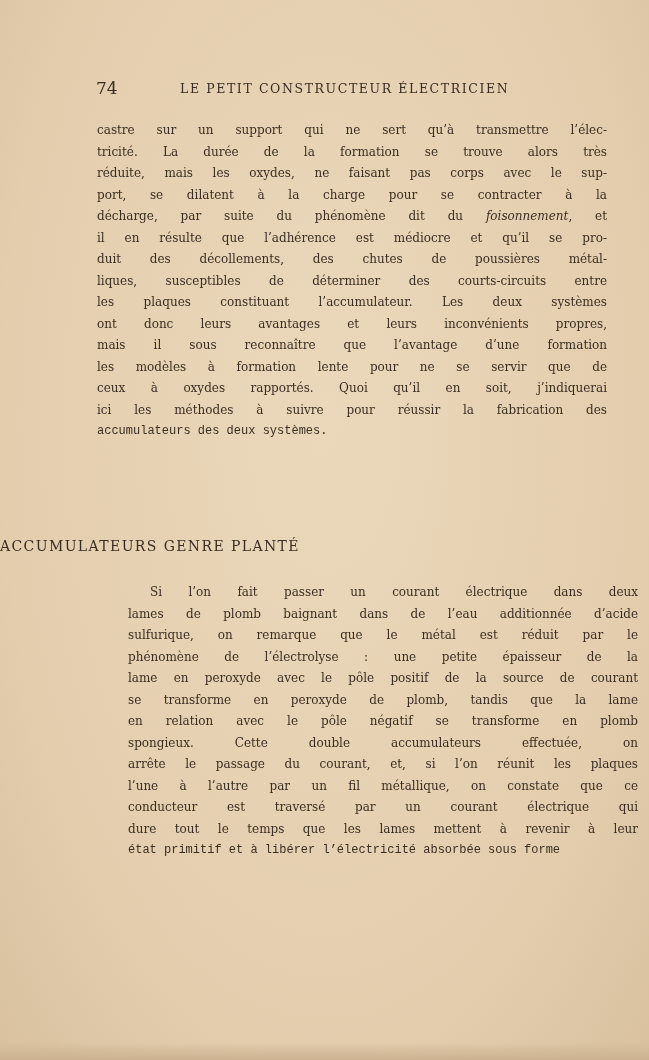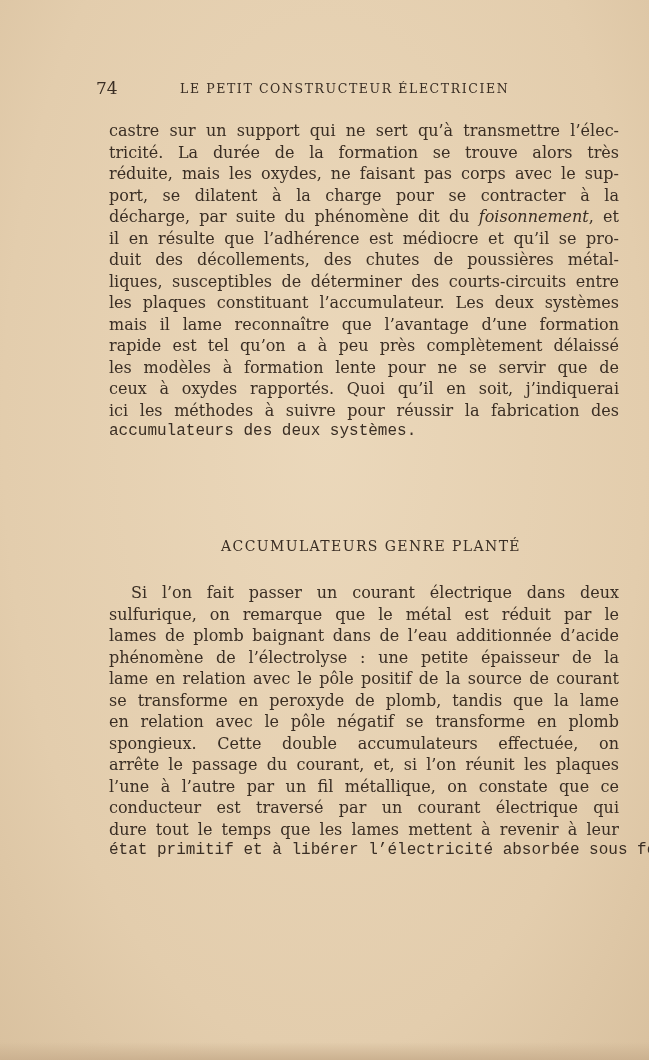--- a/index.html
+++ b/index.html
@@ -7,62 +7,62 @@
     width:649px; height:1060px; overflow:hidden;
     background:#e6d2b4;
     background-image: radial-gradient(ellipse at 50% 40%, #ebd8bb 0%, #e3cdad 70%, #d9c19f 100%);
     font-family:"DejaVu Serif", serif;
     color:#3a2e24;
     position:relative;
   }
   .header { position:absolute; top:78px; left:96px; width:440px; height:22px; }
   .page-num { position:absolute; left:0; top:0; font-size:17px; }
   .running-title { position:absolute; left:84px; top:3px; font-size:12.5px; letter-spacing:1.6px; }
-  .para { position:absolute; left:109px; width:510px; font-size:16px; line-height:21.5px; text-align:justify; }
+  .para { position:absolute; left:97px; width:510px; font-size:12px; line-height:21.5px; text-align:justify; }
   .para .line { display:block; white-space:nowrap; text-align-last:justify; height:21.5px; }
   .para .line.last { text-align-last:left;font-family:Liberation Mono, monospace; }
   .p1 { top:120px; }
-  .section-title { position:absolute; top:538px; left:0; width:521px; text-align:right; font-size:14px; letter-spacing:1.4px; }
-  .p2 { top:582px; }
+  .section-title { position:absolute; top:538px; left:0; width:521px; text-align:left; font-size:14px; letter-spacing:1.4px; }
+  .p2 { top:582px;margin-left:31px; }
   .bottom-edge { position:absolute; left:0; bottom:0; width:649px; height:18px; background:linear-gradient(#e3cdad00, #cbb190); }
 </style>
 </head>
 <body>
 
 <div class="header">
   <span class="page-num">74</span>
   <span class="running-title">LE PETIT CONSTRUCTEUR ÉLECTRICIEN</span>
 </div>
 
 <div class="para p1" id="p1">
     <span class="line">castre sur un support qui ne sert qu’à transmettre l’élec-</span>
     <span class="line">tricité. La durée de la formation se trouve alors très</span>
     <span class="line">réduite, mais les oxydes, ne faisant pas corps avec le sup-</span>
     <span class="line">port, se dilatent à la charge pour se contracter à la</span>
     <span class="line">décharge, par suite du phénomène dit du <em>foisonnement</em>, et</span>
     <span class="line">il en résulte que l’adhérence est médiocre et qu’il se pro-</span>
     <span class="line">duit des décollements, des chutes de poussières métal-</span>
     <span class="line">liques, susceptibles de déterminer des courts-circuits entre</span>
     <span class="line">les plaques constituant l’accumulateur. Les deux systèmes</span>
-    <span class="line">mais il lame reconnaître que l’avantage d’une formation</span>
-    <span class="line">rapide est tel qu’on a à peu près complètement délaissé</span>
+    <span class="line">ont donc leurs avantages et leurs inconvénients propres,</span>
+    <span class="line">mais il sous reconnaître que l’avantage d’une formation</span>
     <span class="line">les modèles à formation lente pour ne se servir que de</span>
     <span class="line">ceux à oxydes rapportés. Quoi qu’il en soit, j’indiquerai</span>
     <span class="line">ici les méthodes à suivre pour réussir la fabrication des</span>
     <span class="line last">accumulateurs des deux systèmes.</span>
   </div>
 
 <div class="section-title">ACCUMULATEURS GENRE PLANTÉ</div>
 
 <div class="para p2" id="p2">
     <span class="line" style="padding-left: 22px;">Si l’on fait passer un courant électrique dans deux</span>
+    <span class="line">lames de plomb baignant dans de l’eau additionnée d’acide</span>
     <span class="line">sulfurique, on remarque que le métal est réduit par le</span>
-    <span class="line">lames de plomb baignant dans de l’eau additionnée d’acide</span>
     <span class="line">phénomène de l’électrolyse : une petite épaisseur de la</span>
-    <span class="line">lame en relation avec le pôle positif de la source de courant</span>
+    <span class="line">lame en peroxyde avec le pôle positif de la source de courant</span>
     <span class="line">se transforme en peroxyde de plomb, tandis que la lame</span>
     <span class="line">en relation avec le pôle négatif se transforme en plomb</span>
     <span class="line">spongieux. Cette double accumulateurs effectuée, on</span>
     <span class="line">arrête le passage du courant, et, si l’on réunit les plaques</span>
     <span class="line">l’une à l’autre par un fil métallique, on constate que ce</span>
     <span class="line">conducteur est traversé par un courant électrique qui</span>
     <span class="line">dure tout le temps que les lames mettent à revenir à leur</span>
     <span class="line last">état primitif et à libérer l’électricité absorbée sous forme</span>
   </div>
 

